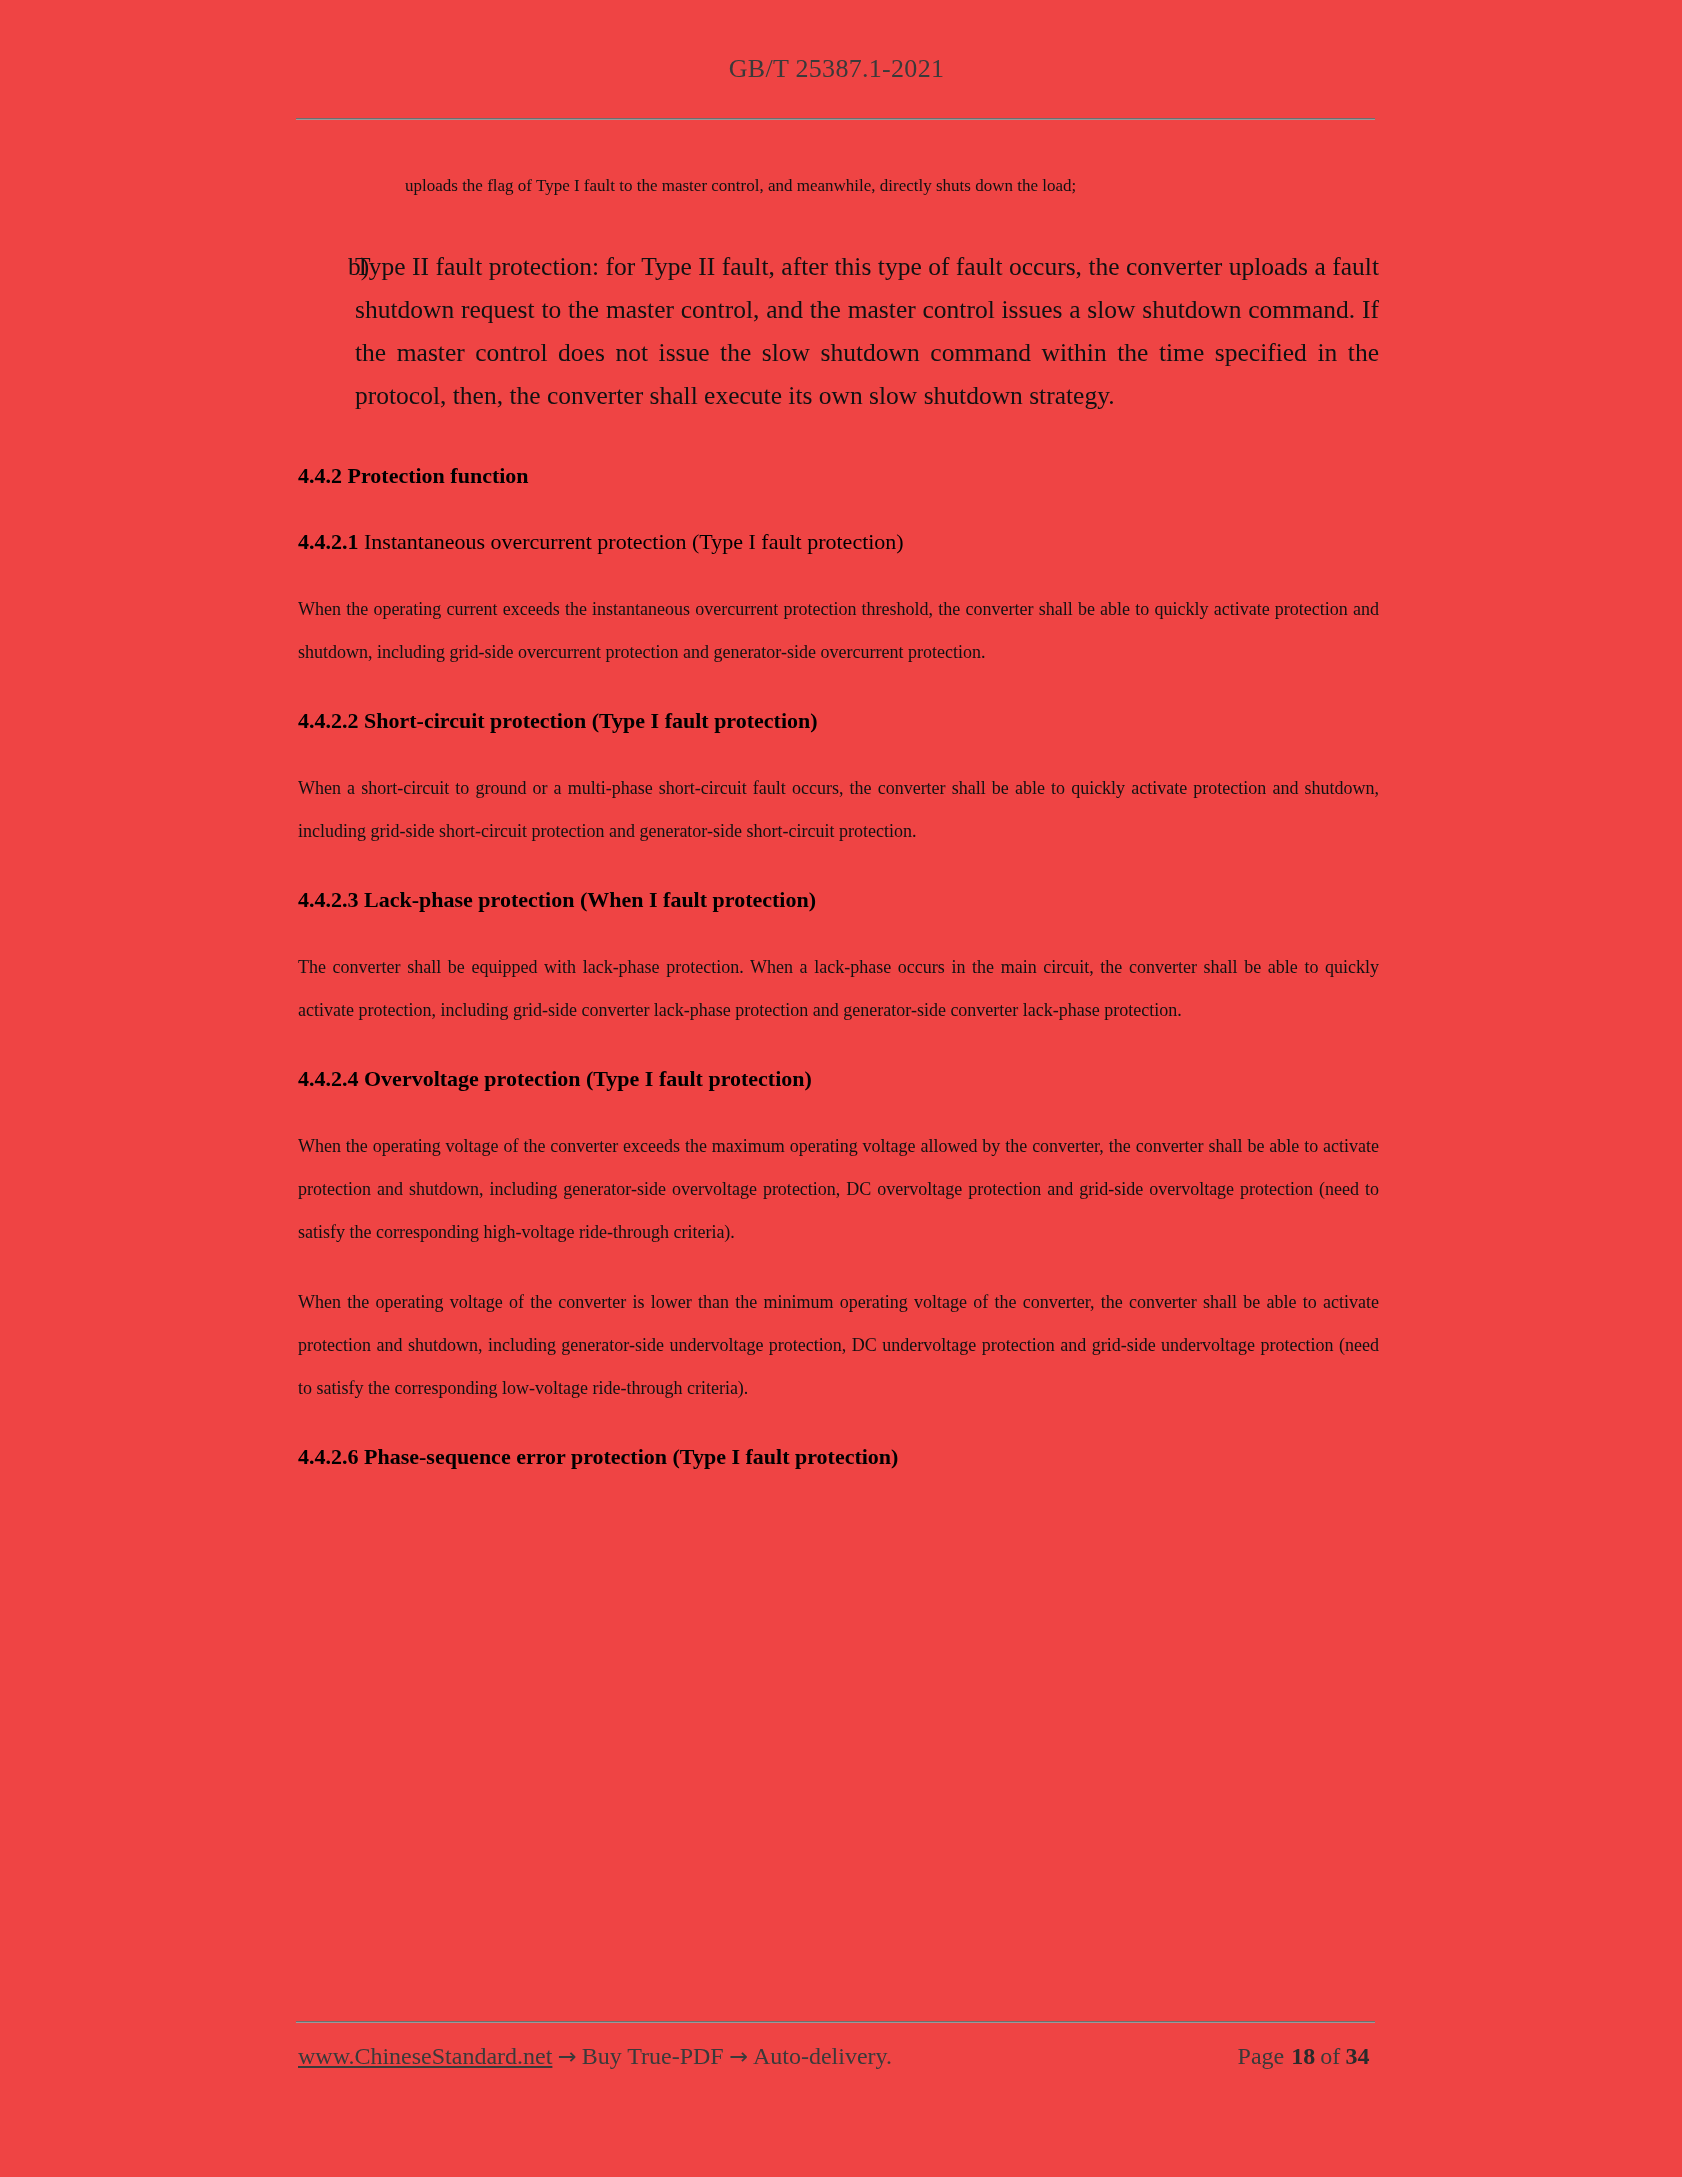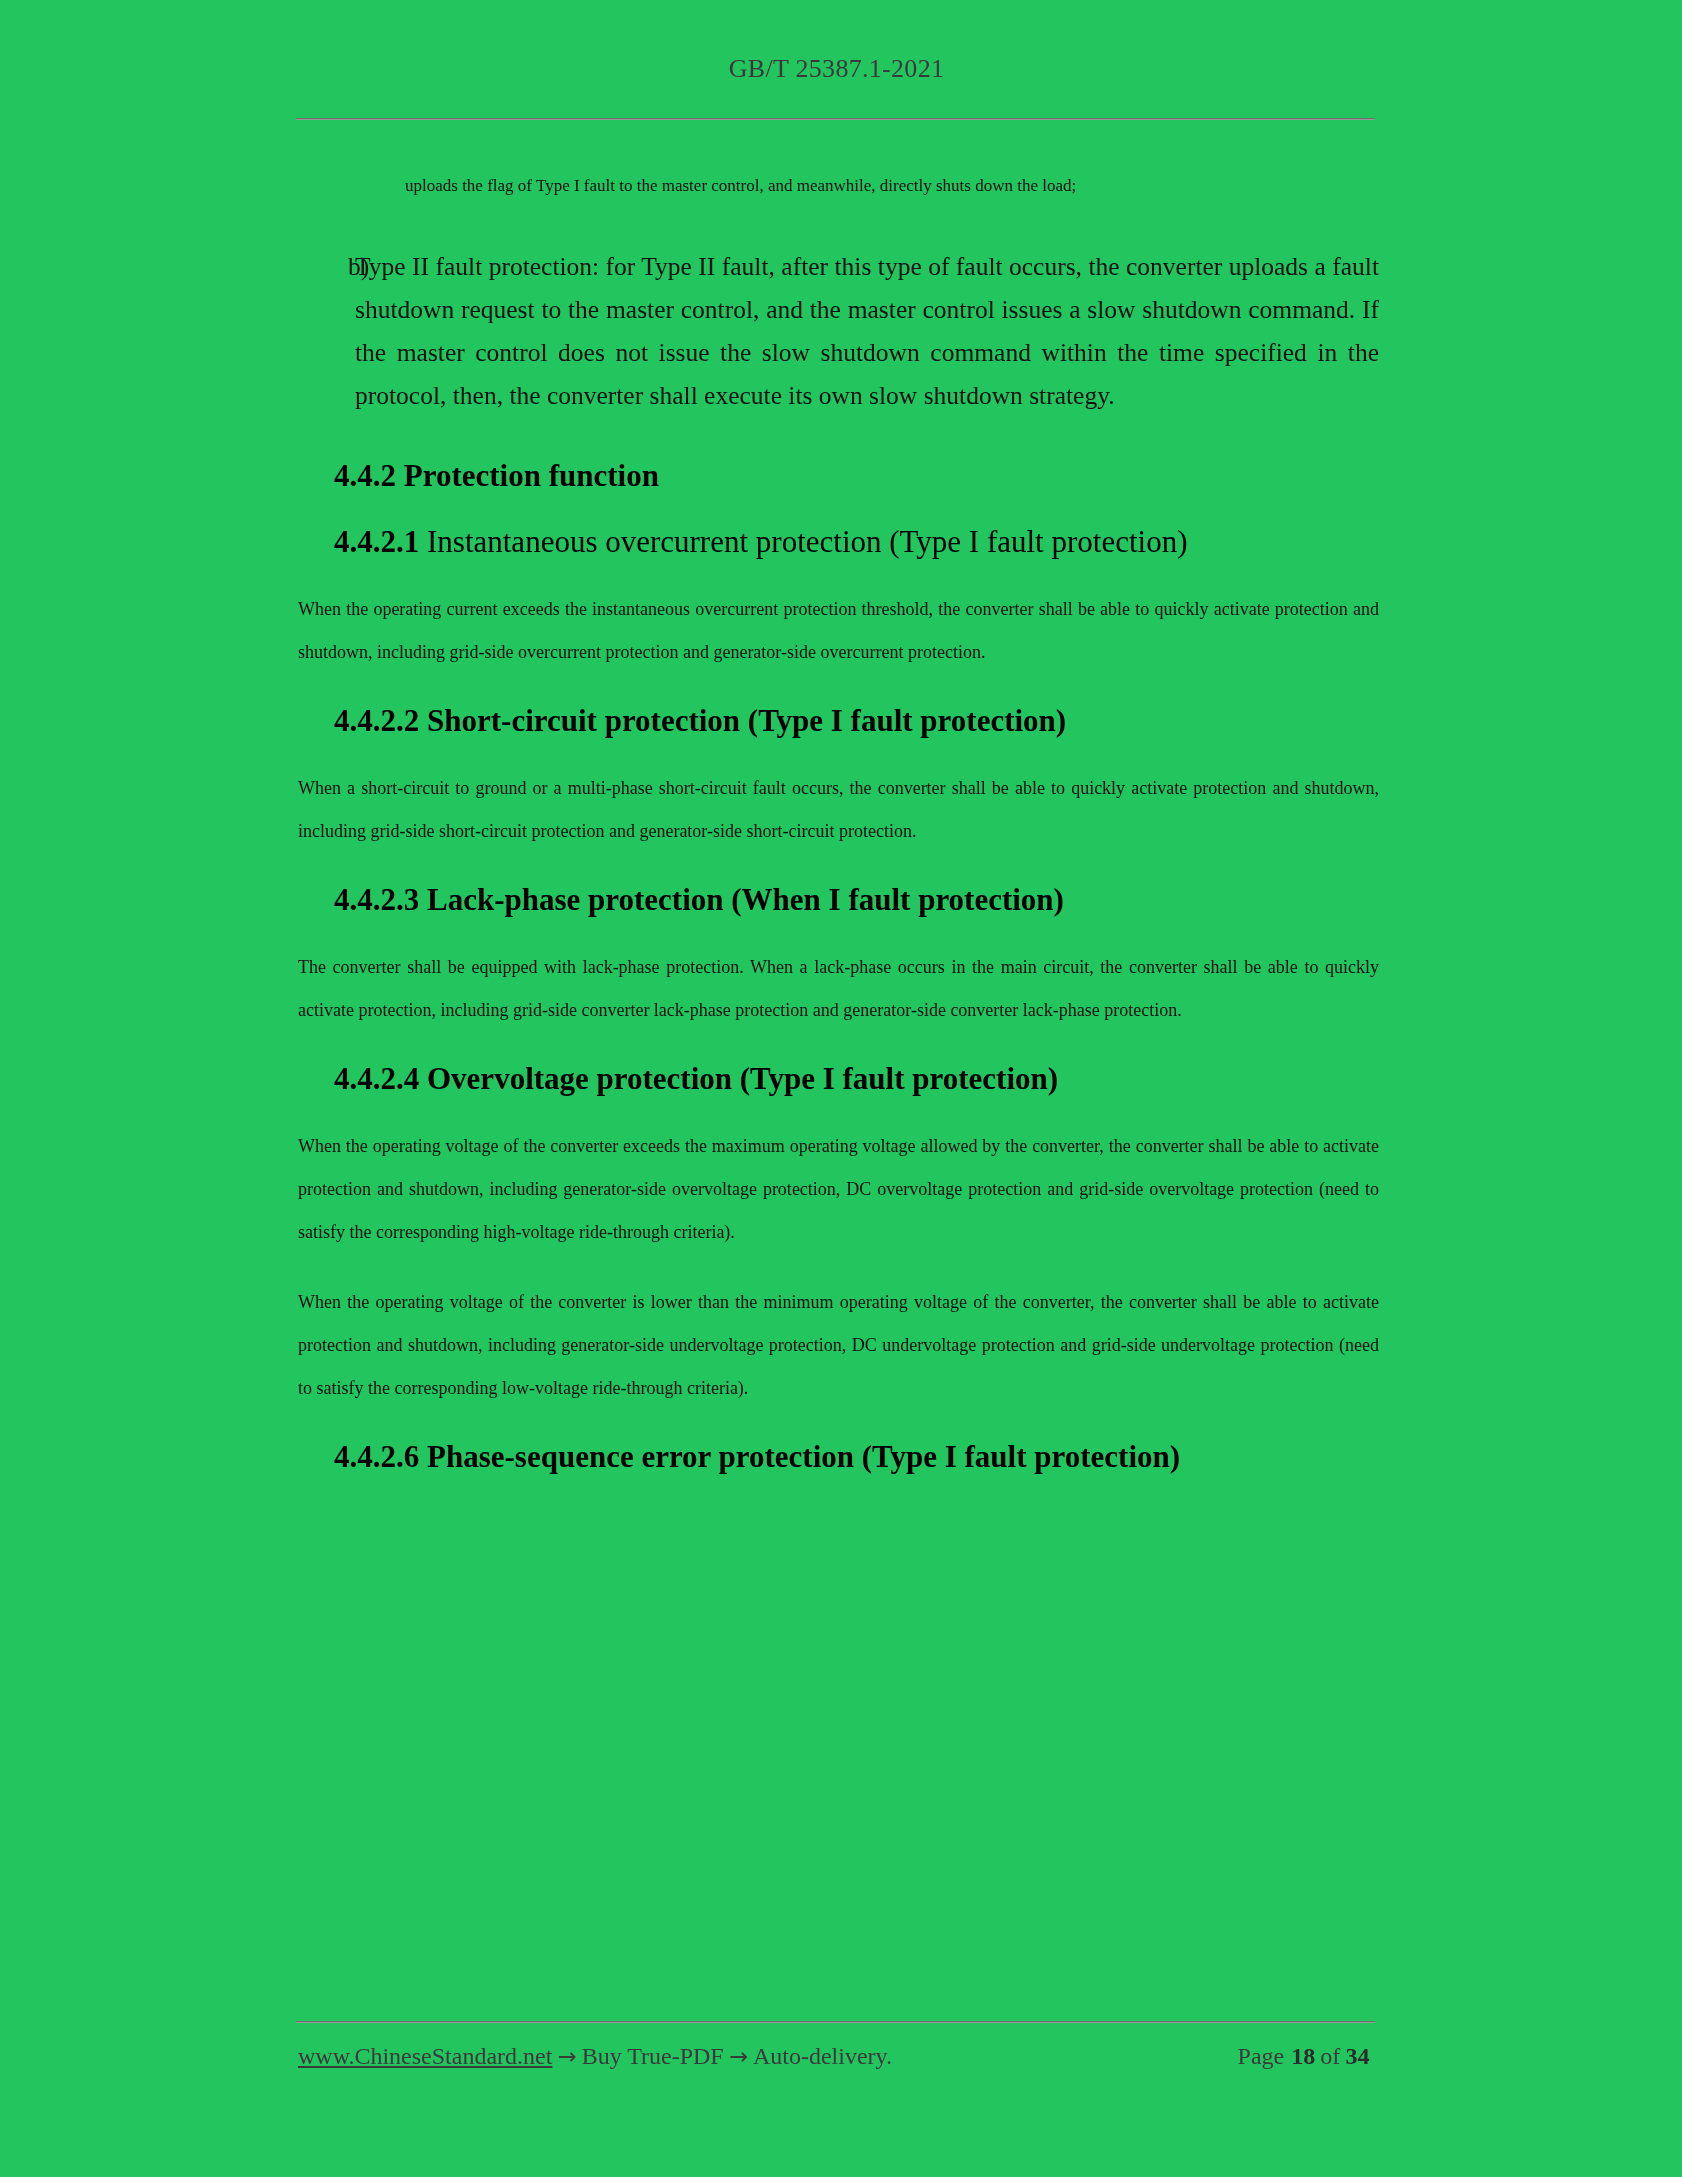--- a/index.html
+++ b/index.html
@@ -9,21 +9,21 @@
     background: #ffffff;
   }
   body {
     font-family: "Liberation Serif", "DejaVu Serif", serif;
     color: #000000;
   }
   .page {
     position: relative;
     width: 1683px;
     height: 2177px;
-    background: #22c55e;
+    background: #ef4444;
     box-sizing: border-box;
     overflow: hidden;
   }
 
   
   .header {
     position: absolute;
     left: 294px;
     top: 54px;
     width: 1085px;
@@ -93,27 +93,26 @@
     width: 974px;
     font-size: 17px;
     line-height: 43px;
     text-align: justify;
     text-justify: inter-word;
     color: #111111;
     margin-bottom: 38px;
   }
 
   .heading {
-    font-size: 31px;
+    font-size: 22px;
     line-height: 40px;
     font-weight: bold;
     color: #000000;
     margin-bottom: 26px;
     margin-top: 7px;
-    margin-left: 36px;
   }
   .heading .num {
     font-weight: bold;
   }
   .heading.mixed .rest {
     font-weight: normal;
   }
 
   .gap-sm { height: 5.2px; }
 

